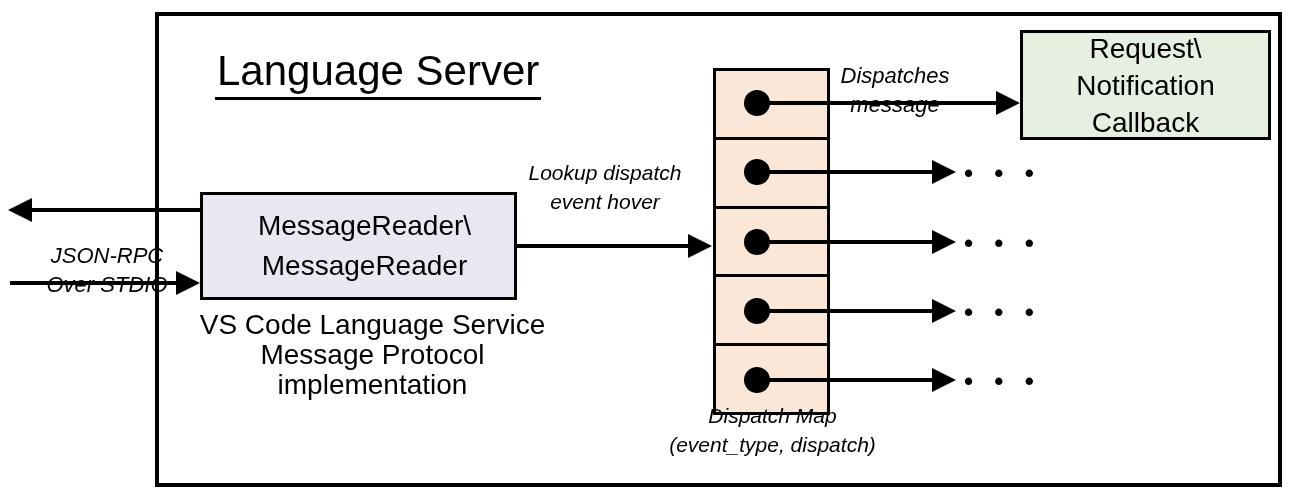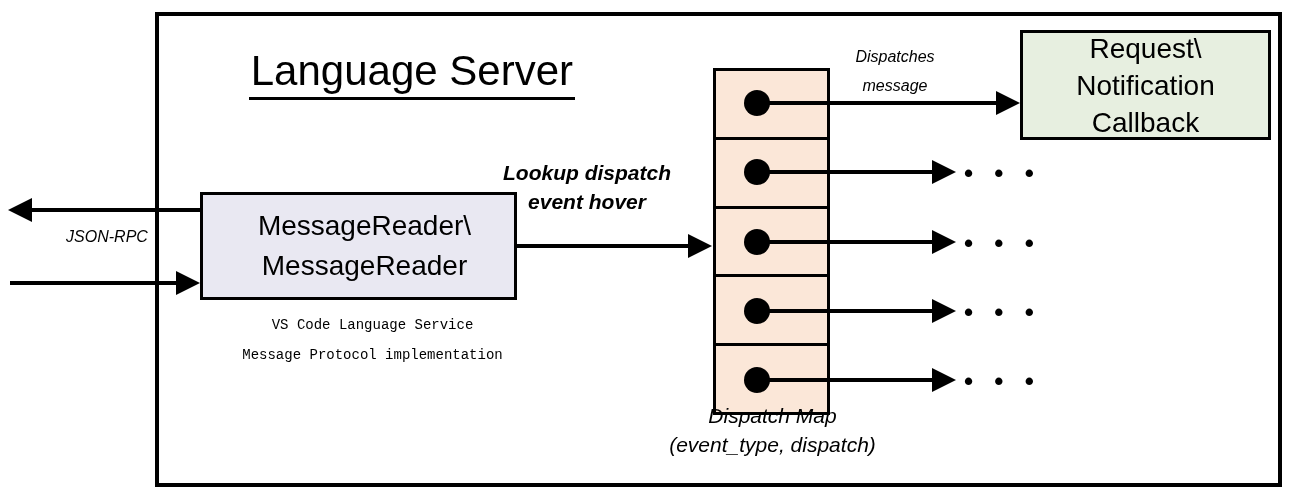--- a/index.html
+++ b/index.html
@@ -18,21 +18,21 @@
     position: absolute;
     left: 155px; top: 12px;
     width: 1127px; height: 475px;
     border: 4px solid #000;
     background: transparent;
   }
 
   .title-wrap {
     position: absolute;
     left: 215px; top: 48px; width: 360px;
-    text-align: right;
+    text-align: left;
   }
   .title-text {
     display: inline-block;
     font-size: 42px;
     line-height: 1.1;
     border-bottom: 3px solid #000;
     padding: 0 2px 3px 2px;
     white-space: nowrap;
   }
 
@@ -45,23 +45,23 @@
   }
   .head-left {
     position: absolute; width: 0; height: 0;
     border-top: 12px solid transparent;
     border-bottom: 12px solid transparent;
     border-right: 24px solid #000;
   }
 
   .lbl { position: absolute; text-align: center; }
   .italic { font-style: italic; }
-  .lbl-22 { font-size: 16px; line-height: 29px; }
+  .lbl-22 { font-size: 22px; line-height: 29px; margin-top: 19px; }
   .lbl-21 { font-size: 21px; line-height: 29px; }
-  .lbl-21b { font-size: 14px; line-height: 30px; font-family: Liberation Mono, monospace; }
+  .lbl-21b { font-size: 28px; line-height: 30px; }
 
   .node-box {
     position: absolute;
     border: 3px solid #000;
     display: flex;
     flex-direction: column;
     align-items: center;
     justify-content: center;
     text-align: center;
     font-size: 28px;
@@ -115,36 +115,37 @@
   </div>
 
   <div class="hline" style="left:28px; top:208px; width:172px;"></div>
   <div class="head-left" style="left:8px; top:198px;"></div>
 
   <div class="hline" style="left:10px; top:281px; width:168px;"></div>
   <div class="head-right" style="left:176px; top:271px;"></div>
 
   <div class="lbl italic lbl-22" style="left:27px; top:222px; width:160px;">
     <div>JSON-RPC</div>
+    <div>Over STDIO</div>
   </div>
 
   <div class="node-box reader-box" style="background:#e9e8f2;">
     <div>MessageReader\</div>
     <div>MessageReader</div>
   </div>
 
   <div class="lbl lbl-21b" style="left:195px; top:310px; width:355px;">
     <div>VS Code Language Service</div>
     <div>Message Protocol implementation</div>
   </div>
 
   <div class="hline" style="left:517px; top:244px; width:175px;"></div>
   <div class="head-right" style="left:688px; top:234px;"></div>
 
-  <div class="lbl italic lbl-21" style="left:496px; top:158px; width:182px;font-weight:bold;">
+  <div class="lbl italic lbl-21" style="left:514px; top:158px; width:182px;">
     <div>Lookup dispatch</div>
     <div>event hover</div>
   </div>
 
   <div class="dispatch-col" style="background:#fbe7d8;">
     <div class="dispatch-cell"></div>
     <div class="dispatch-cell"></div>
     <div class="dispatch-cell"></div>
     <div class="dispatch-cell"></div>
     <div class="dispatch-cell"></div>

